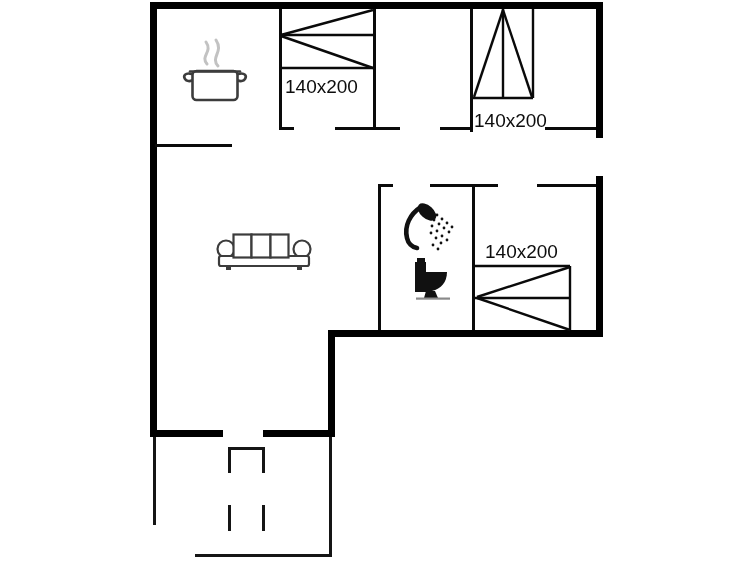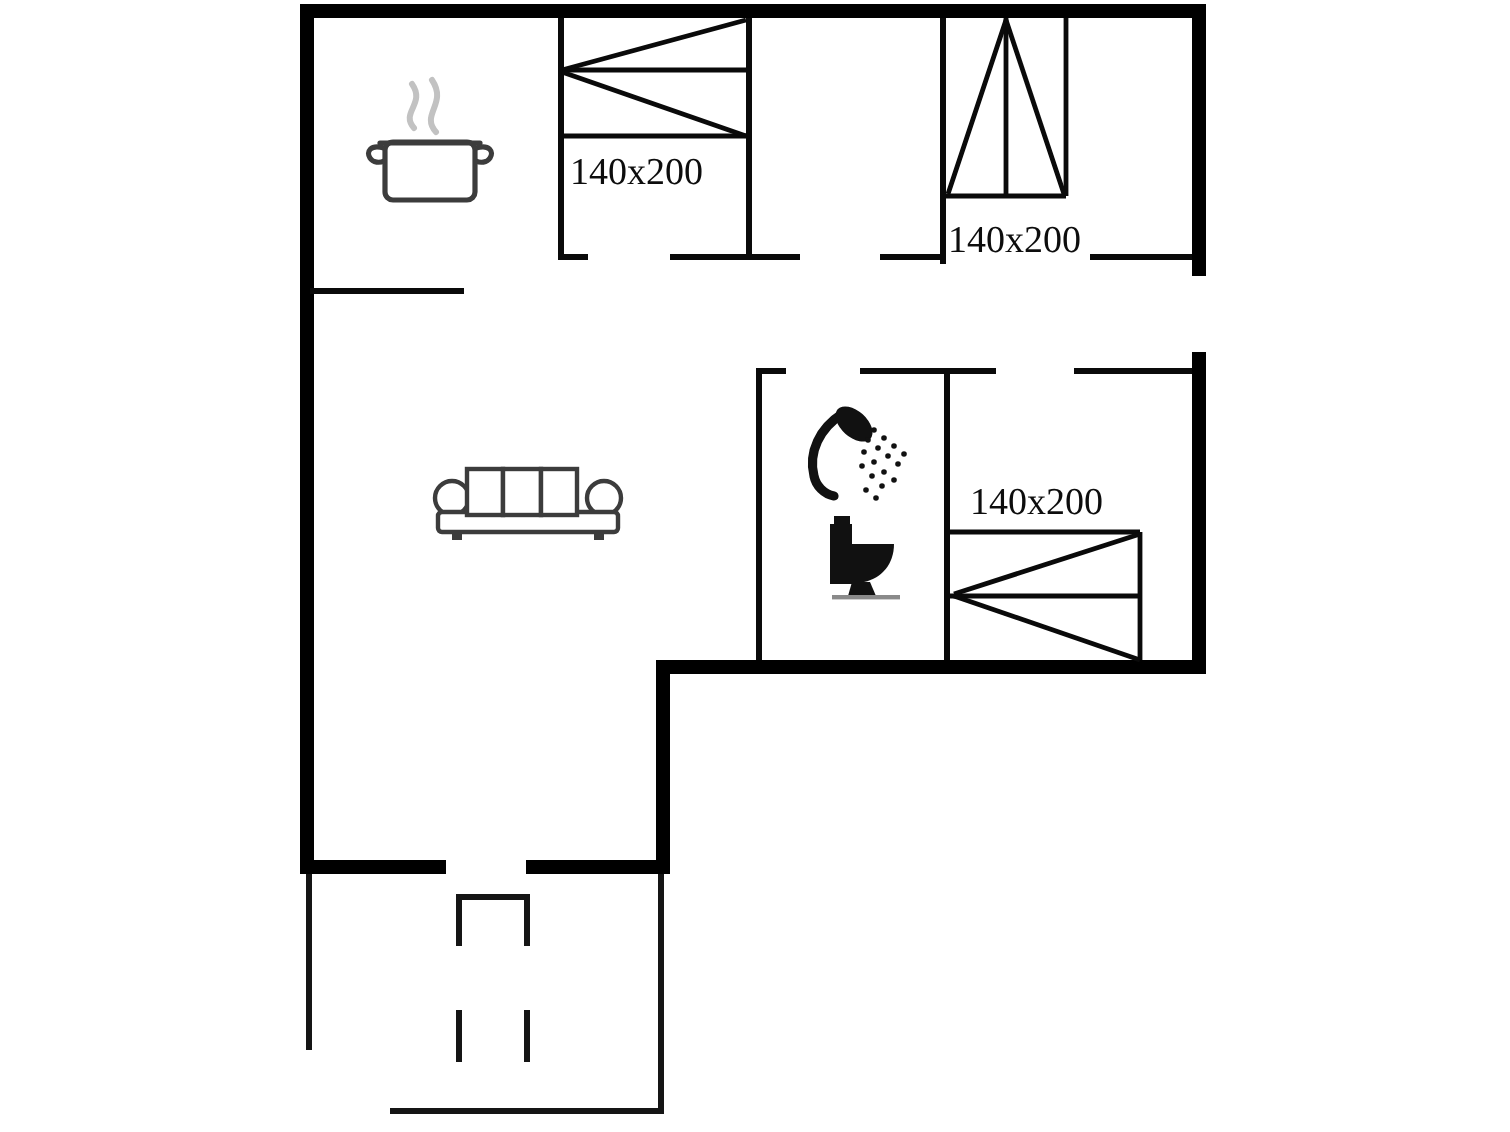--- a/index.html
+++ b/index.html
@@ -2,21 +2,21 @@
 <html><head>
 <meta charset="utf-8">
 <style>
   html,body{margin:0;padding:0;background:#fff;}
   .plan{position:relative;width:755px;height:566px;background:#fff;overflow:hidden;
         font-family:"Liberation Sans",sans-serif;}
   .wall{position:absolute;background:#000;}
   .wall.thin{background:#0a0a0a;}
   .wall.deck{background:#151515;}
   .lbl{position:absolute;color:#0d0d0d;white-space:nowrap;line-height:1;}
-  .lbl.bed{font-size:19px;font-family:Liberation Serif, serif;}
+  .lbl.bed{font-size:19px;}
   .lbl.room{font-size:27px;}
   svg.overlay{position:absolute;left:0;top:0;}
 </style>
 </head>
 <body>
 
 <div class="plan">
 
   <div class="wall" style="left:150px;top:2px;width:453px;height:7px;"></div>
   <div class="wall" style="left:150px;top:2px;width:7px;height:435px;"></div>

